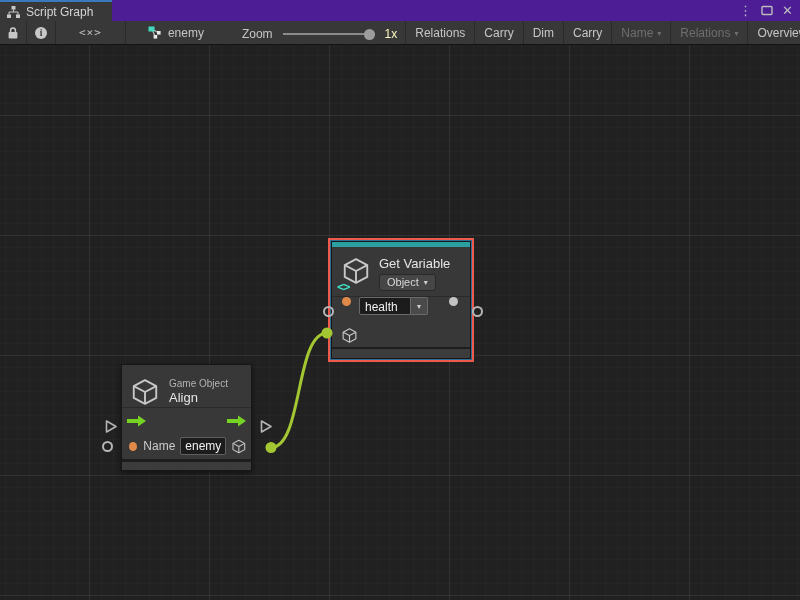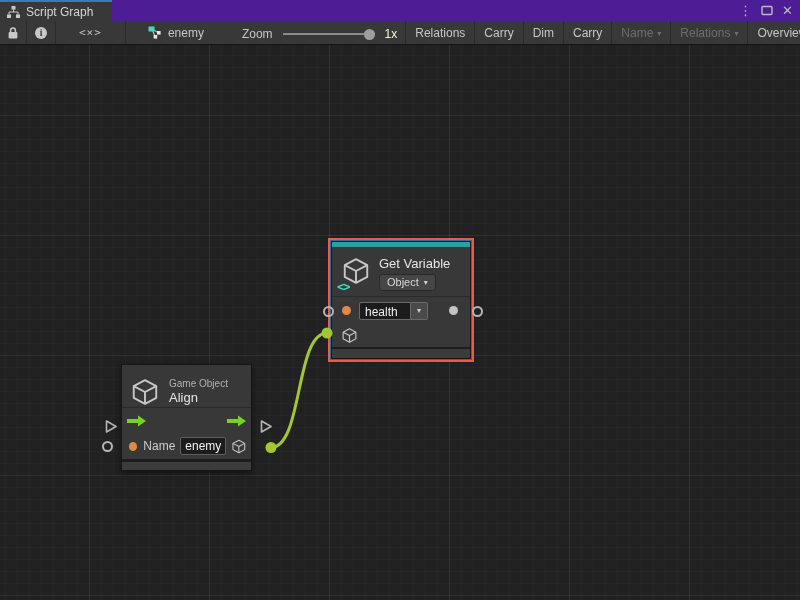--- a/index.html
+++ b/index.html
@@ -78,21 +78,21 @@
                border:2px solid #ed5a4c; z-index:3; }
   .sel-inner { width:100%; height:100%; border:1px solid #2e6e96; }
   .node-getvar { width:100%; height:100%; display:flex; flex-direction:column; box-shadow:none; }
   .teal-strip { height:5px; background:#2aa0a0; }
   .gv-header { height:49px; display:flex; align-items:center; padding:2px 6px 0 9px; gap:8px; }
   .gv-title { font-size:13px; color:#e6e6e6; line-height:17px; }
   .dropdown { margin-top:2px; display:inline-flex; align-items:center; gap:5px; background:#464646;
               border:1px solid #292929; border-radius:3px; padding:1px 7px 2px 7px;
               color:#d8d8d8; font-size:11px; font-family:inherit; cursor:default; }
   .dropdown .dd-arrow { margin-left:0; font-size:8px; color:#cfcfcf; }
-  .gv-ports { height:27px; display:flex; align-items:center; padding:0 12px 0 10px; }
+  .gv-ports { height:27px; display:flex; align-items:flex-start; padding:0 12px 0 10px; }
   .var-select { display:flex; align-items:center; margin-left:8px; }
   .select-field { width:52px; height:18px; background:#1c1c1c; border:1px solid #6a6a6a;
                   border-radius:2px 0 0 2px; color:#f0f0f0; font-size:12px; padding:1px 5px 0 5px;
                   line-height:16px; }
   .select-btn { width:17px; height:18px; background:#4a4a4a; border:1px solid #6a6a6a; border-left:none;
                 border-radius:0 2px 2px 0; color:#cfcfcf; font-size:8px; display:flex;
                 align-items:center; justify-content:center; }
   .gv-object-row { height:23px; display:flex; align-items:center; padding-left:9px; }
   .gv-footer { margin-top:auto; height:11px; border-top:2px solid #1d1d1d; background:#3c3c3c; }
   .spacer { flex:1; }

